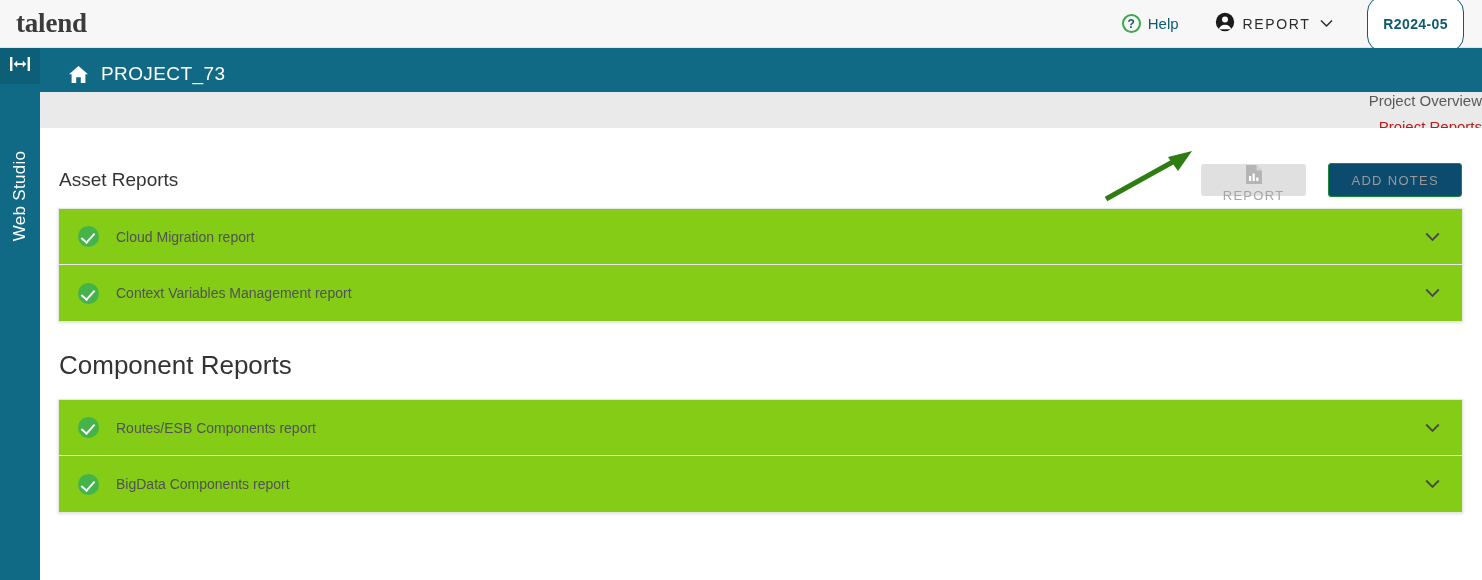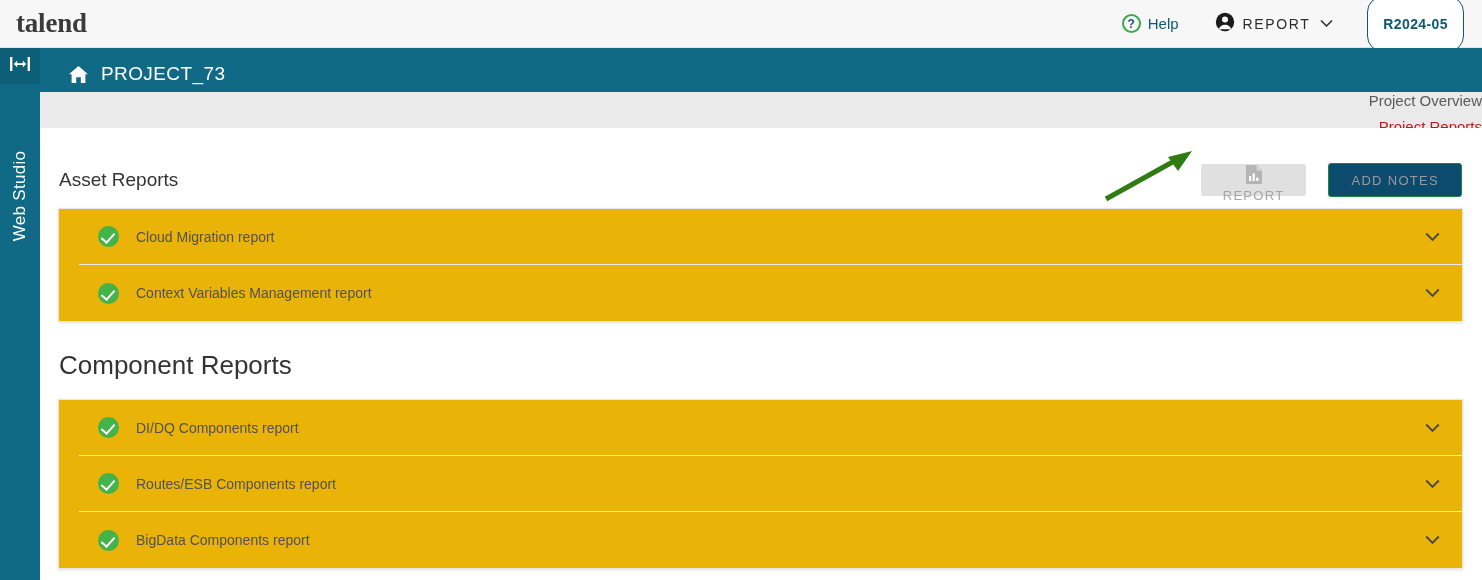--- a/index.html
+++ b/index.html
@@ -136,24 +136,23 @@
     background: #0c4a6e; color: #9a9a9a;
     border: 1px solid #1a8a39; border-radius: 3px;
     height: 34px; padding: 0 22px;
     font-size: 13px; letter-spacing: 1.3px;
     font-family: "Liberation Sans", sans-serif;
     cursor: pointer;
   }
 
   .card {
     margin: 0 19px 0 18px;
-    background: #eab308;
+    background: #84cc16;
     border: 1px solid #e6e6e6;
     box-shadow: 0 1px 3px rgba(0,0,0,0.13);
-    padding-left: 20px;
   }
   .row {
     display: flex; align-items: center;
     height: 56px; padding: 0 22px 0 19px;
     border-bottom: 1px solid #e8e8e8;
     cursor: pointer;
   }
   .row:last-child { border-bottom: none; }
   .row-label { font-size: 14px; color: #525252; margin-left: 17px; }
   .row-chevron { margin-left: auto; }
@@ -286,29 +285,20 @@
         </svg>
       </span>
     </div>
   </div>
 
   <div class="subsection-title">Component Reports</div>
 
   <div class="card">
     <div class="row">
       <span class="check"></span>
-      <span class="row-label">DI/DQ Components report</span>
-      <span class="row-chevron">
-        <svg width="15" height="10" viewBox="0 0 15 10">
-          <path d="M1.2 1.5 L7.5 8 L13.8 1.5" fill="none" stroke="#4a4a4a" stroke-width="1.9"></path>
-        </svg>
-      </span>
-    </div>
-    <div class="row">
-      <span class="check"></span>
       <span class="row-label">Routes/ESB Components report</span>
       <span class="row-chevron">
         <svg width="15" height="10" viewBox="0 0 15 10">
           <path d="M1.2 1.5 L7.5 8 L13.8 1.5" fill="none" stroke="#4a4a4a" stroke-width="1.9"></path>
         </svg>
       </span>
     </div>
     <div class="row">
       <span class="check"></span>
       <span class="row-label">BigData Components report</span>

